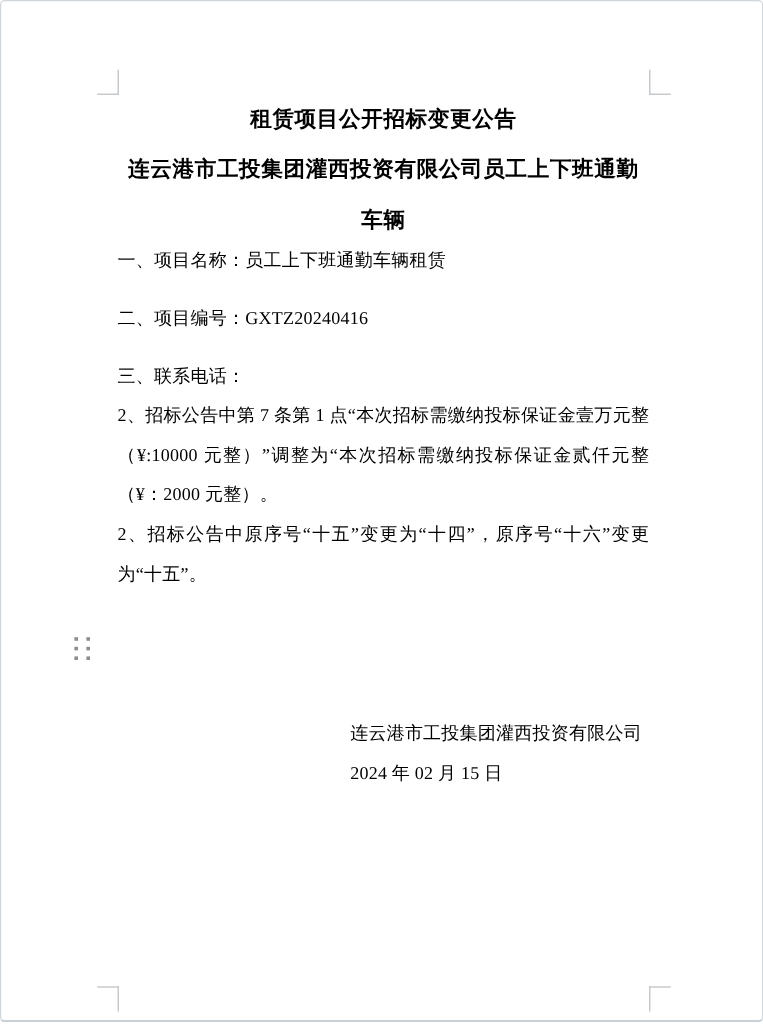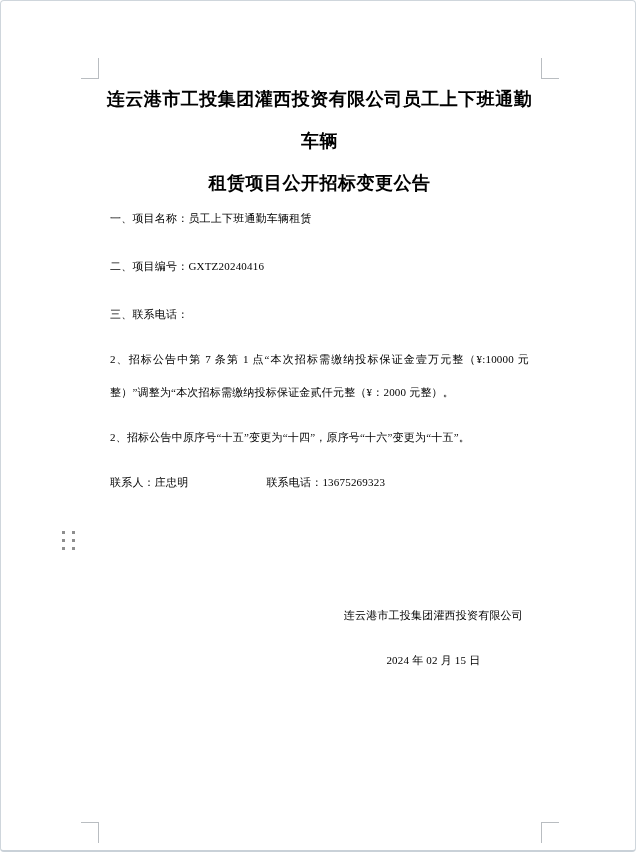--- a/index.html
+++ b/index.html
@@ -49,38 +49,38 @@
   .doc-title {
     margin: 0;
     font-family: "Liberation Sans", "DejaVu Sans", sans-serif;
     font-weight: bold;
     font-size: 18px;
     line-height: 42px;
     text-align: center;
     letter-spacing: 0.5px;
   }
   .para {
-    margin: 12px;
-    font-size: 11px;
+    margin: 0;
+    font-size: 15px;
     line-height: 33px;
     text-align: justify;
     letter-spacing: 0.2px;
   }
   .para.sec-gap { margin-bottom: 15px; }
   .first-para { margin-top: -2px; }
   .contact-row { display: flex; text-align: left; }
   .contact-gap { display: inline-block; width: 78px; }
   .signature {
     margin-top: 100px;
     margin-left: auto;
     margin-right: 6px;
     width: max-content;
     text-align: center;
   }
-  .signature .para { text-align: center; }
+  .signature .para { }
 </style>
 </head>
 <body>
 
 <div class="page">
 
   <div class="mark mark-tl"></div>
   <div class="mark mark-tr"></div>
   <div class="mark mark-bl"></div>
   <div class="mark mark-br"></div>
@@ -90,41 +90,36 @@
     <div class="dot"></div>
     <div class="dot"></div>
     <div class="dot"></div>
     <div class="dot"></div>
     <div class="dot"></div>
   </div>
 
   <div class="content">
 
     <h1 class="doc-title">
+      <div>租赁项目公开招标变更公告</div>
       <div>连云港市工投集团灌西投资有限公司员工上下班通勤车辆</div>
-      <div>租赁项目公开招标变更公告</div>
     </h1>
 
     <p class="para sec-gap first-para">一、项目名称：员工上下班通勤车辆租赁</p>
 
     <p class="para sec-gap">二、项目编号：GXTZ20240416</p>
 
     <p class="para">三、联系电话：</p>
 
 
     <p class="para">2、招标公告中第 7 条第 1 点“本次招标需缴纳投标保证金壹万元整（¥:10000 元整）”调整为“本次招标需缴纳投标保证金贰仟元整（¥：2000 元整）。</p>
 
     <p class="para">2、招标公告中原序号“十五”变更为“十四”，原序号“十六”变更为“十五”。</p>
 
 
-    <p class="para contact-row">
-      <span>联系人：庄忠明</span>
-      <span class="contact-gap"></span>
-      <span>联系电话：13675269323</span>
-    </p>
 
     <div class="signature">
       <p class="para">连云港市工投集团灌西投资有限公司</p>
       <p class="para">2024 年 02 月 15 日</p>
     </div>
 
   </div>
 </div>
 
 </body></html>

